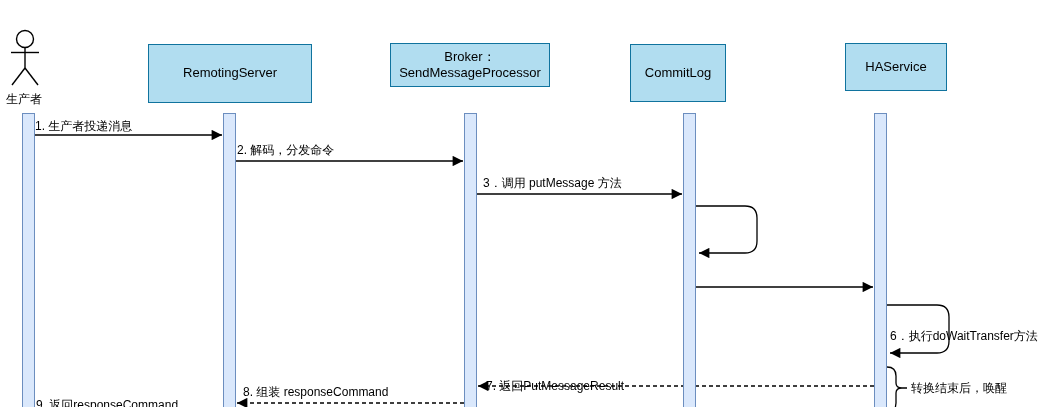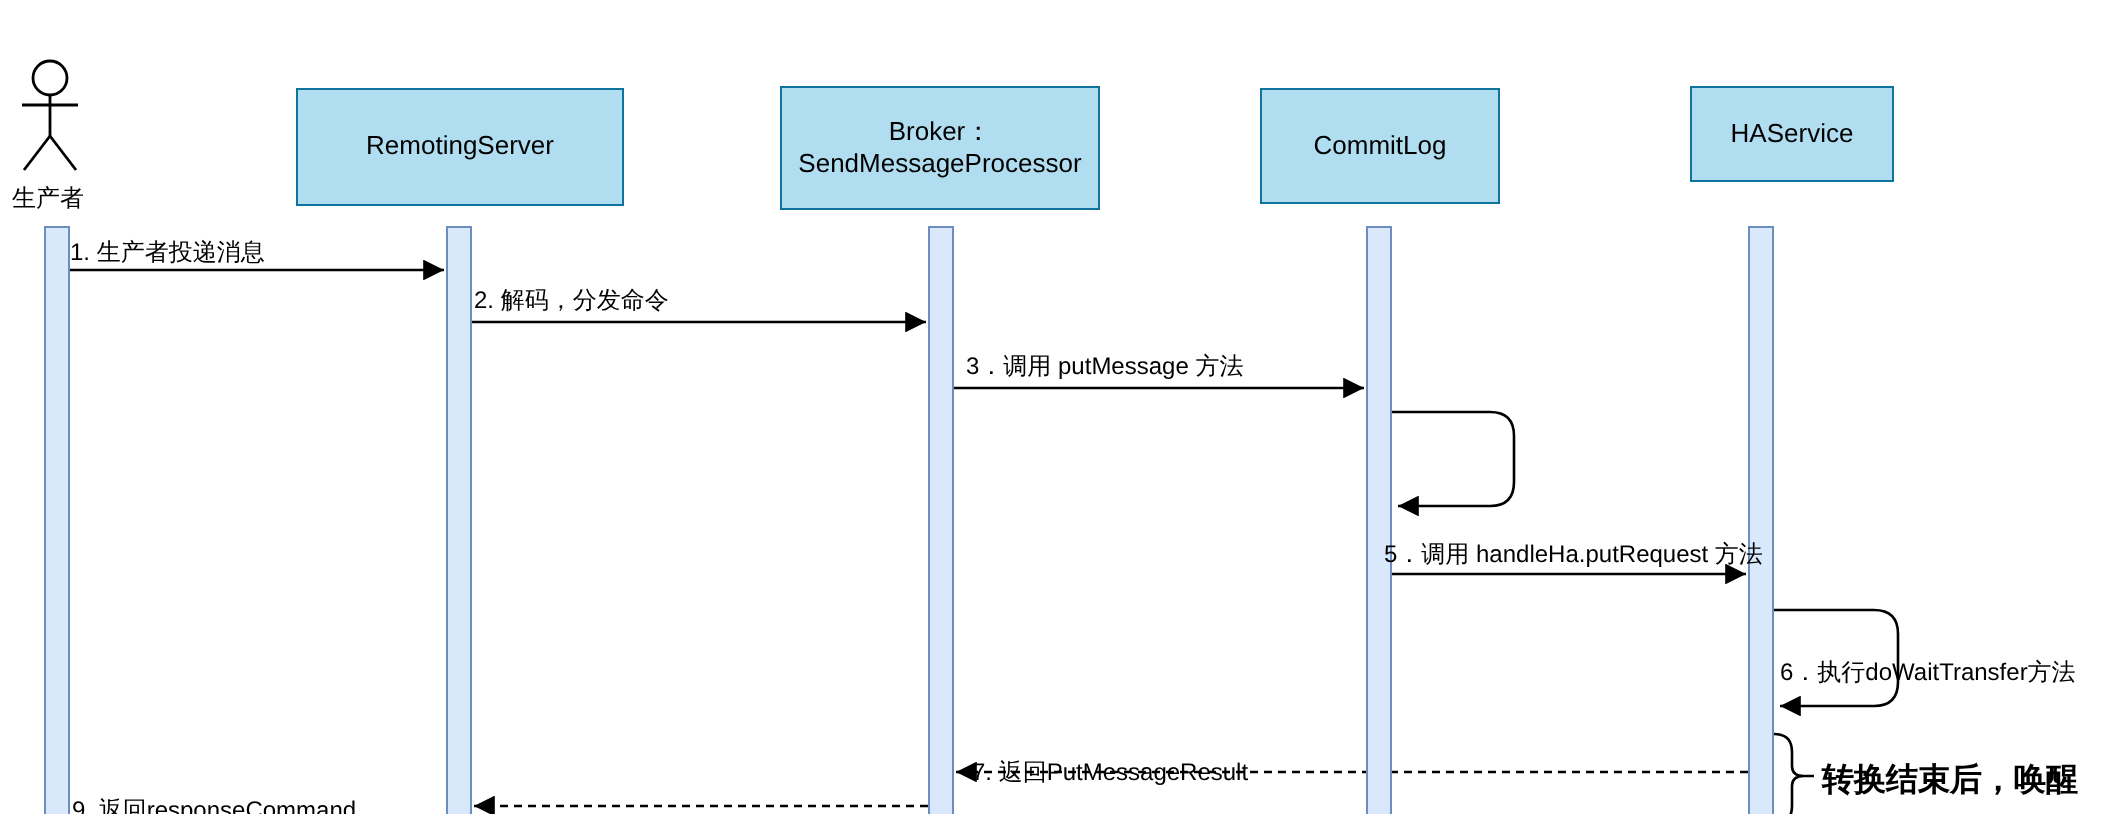--- a/index.html
+++ b/index.html
@@ -41,23 +41,22 @@
     position:absolute;
     font-size:12px;
   }
   .msg-label{
     position:absolute;
     font-size:12px;
     white-space:nowrap;
   }
   .note-label{
     position:absolute;
-    font-size:16px;
+    font-size:12px;
     white-space:nowrap;
-    font-weight:bold;
   }
 </style>
 </head>
 <body>
 
 <div class="canvas">
 
   <svg class="svg-layer" viewBox="0 0 1051 407" xmlns="http://www.w3.org/2000/svg">
     <defs>
       <marker id="arrow" viewBox="0 0 10 10" refX="10" refY="5" markerWidth="10" markerHeight="8" orient="auto-start-reverse">
@@ -82,42 +81,42 @@
     <line x1="874" y1="358" x2="478" y2="358" stroke="#000" stroke-width="1.3" stroke-dasharray="4 3" marker-end="url(#arrow)"></line>
     <line x1="464" y1="375" x2="237" y2="375" stroke="#000" stroke-width="1.3" stroke-dasharray="4 3" marker-end="url(#arrow)"></line>
     <line x1="223" y1="387" x2="36" y2="387" stroke="#000" stroke-width="1.3" stroke-dasharray="4 3" marker-end="url(#arrow)"></line>
 
     <path d="M 887 339 Q 896 339 896 348 L 896 355 Q 896 360 902 360 Q 896 360 896 365 L 896 375 Q 896 384 887 384 M 902 360 L 907 360" fill="none" stroke="#000" stroke-width="1.3"></path>
   </svg>
 
   <div class="participant" style="left:148px;top:16px;width:164px;height:59px">
     <span>RemotingServer</span>
   </div>
-  <div class="participant" style="left:390px;top:15px;width:160px;height:62px">
+  <div class="participant" style="left:390px;top:15px;width:160px;height:44px">
     <span>Broker：
 SendMessageProcessor</span>
   </div>
-  <div class="participant" style="left:630px;top:16px;width:120px;height:58px">
+  <div class="participant" style="left:630px;top:16px;width:96px;height:58px">
     <span>CommitLog</span>
   </div>
   <div class="participant" style="left:845px;top:15px;width:102px;height:48px">
     <span>HAService</span>
   </div>
 
   <div class="actor-label" style="left:6px;top:63px">生产者</div>
 
   <div class="activation" style="left:22px;top:85px;height:320px"></div>
   <div class="activation" style="left:223px;top:85px;height:320px"></div>
   <div class="activation" style="left:464px;top:85px;height:320px"></div>
   <div class="activation" style="left:683px;top:85px;height:320px"></div>
   <div class="activation" style="left:874px;top:85px;height:320px"></div>
 
   <div class="msg-label" style="left:35px;top:90px">1. 生产者投递消息</div>
   <div class="msg-label" style="left:237px;top:114px">2. 解码，分发命令</div>
   <div class="msg-label" style="left:483px;top:147px">3．调用 putMessage 方法</div>
-  <div class="msg-label" style="left:692px;top:241px">5．调用 handleHa.putRequest 方法</div>
   <div class="msg-label" style="left:890px;top:300px">6．执行doWaitTransfer方法</div>
   <div class="msg-label" style="left:486px;top:350px">7. 返回PutMessageResult</div>
+  <div class="msg-label" style="left:243px;top:356px">8. 组装 responseCommand</div>
   <div class="msg-label" style="left:36px;top:369px">9. 返回responseCommand</div>
 
   <div class="note-label" style="left:911px;top:352px">转换结束后，唤醒</div>
 
 </div>
 
 </body></html>

